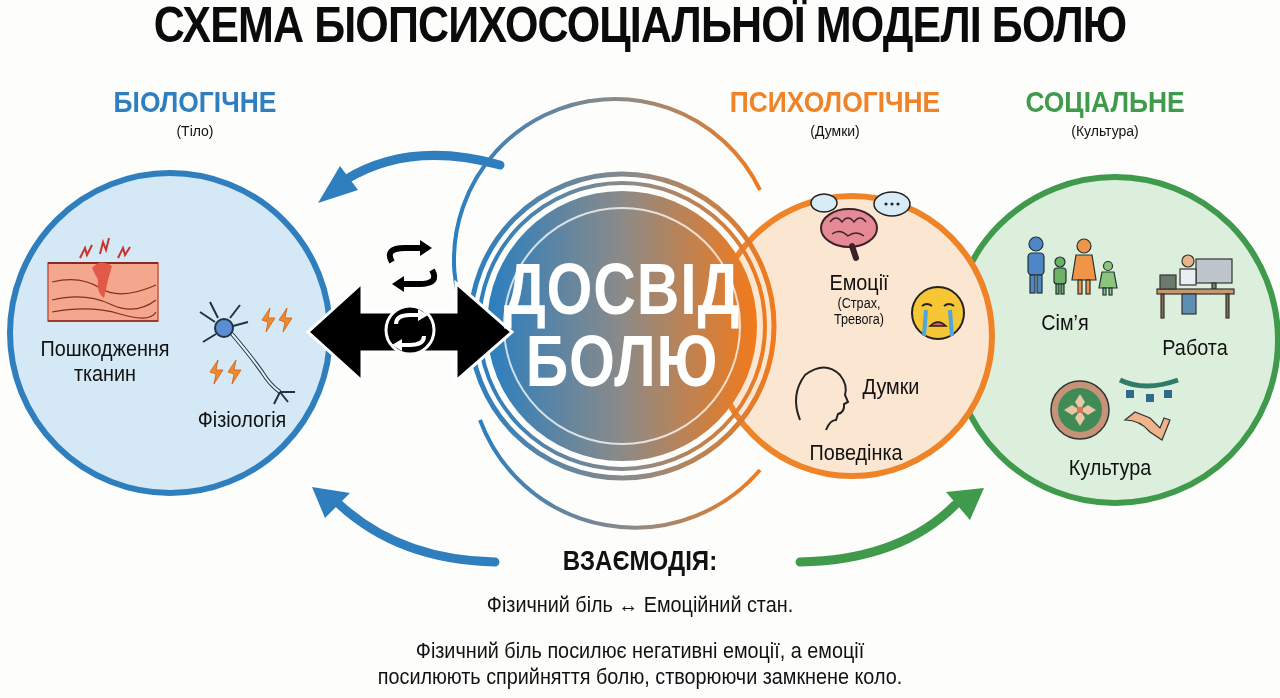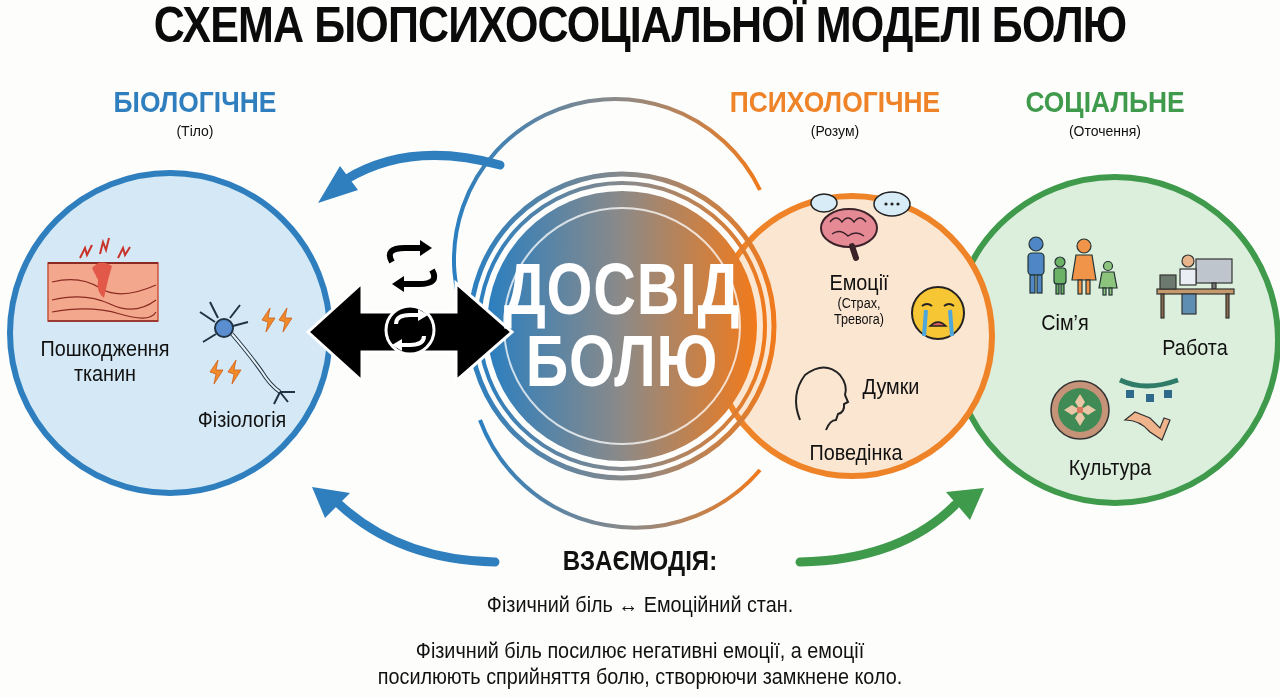--- a/index.html
+++ b/index.html
@@ -184,24 +184,24 @@
     <path d="M 1125 420 Q 1140 420 1150 432 L 1162 440 L 1170 420 L 1164 418 L 1160 428 L 1150 418 L 1135 412 Z" fill="#f0b48c" stroke="#333" stroke-width="1.2"></path>
   </g>
 </svg>
 
 <div class="abs title">СХЕМА БІОПСИХОСОЦІАЛЬНОЇ МОДЕЛІ БОЛЮ</div>
 
 <div class="abs heading" style="left:70px; top:86px; width:250px; color:#2f7fbf;">БІОЛОГІЧНЕ</div>
 <div class="abs sub" style="left:70px; top:118px; width:250px;">(Тіло)</div>
 
 <div class="abs heading" style="left:690px; top:86px; width:290px; color:#ee8328;">ПСИХОЛОГІЧНЕ</div>
-<div class="abs sub" style="left:690px; top:118px; width:290px;">(Розум)</div>
+<div class="abs sub" style="left:690px; top:118px; width:290px;">(Думки)</div>
 
 <div class="abs heading" style="left:995px; top:86px; width:220px; color:#3f9a4c;">СОЦІАЛЬНЕ</div>
-<div class="abs sub" style="left:995px; top:118px; width:220px;">(Оточення)</div>
+<div class="abs sub" style="left:995px; top:118px; width:220px;">(Культура)</div>
 
 <div class="abs label" style="left:10px; top:336px; width:190px;">
   <div>Пошкодження</div>
   <div>тканин</div>
 </div>
 <div class="abs label" style="left:172px; top:407px; width:140px;">Фізіологія</div>
 
 <div class="abs center-text" style="left:472px; top:254px; width:300px;">ДОСВІД</div>
 <div class="abs center-text" style="left:472px; top:326px; width:300px;">БОЛЮ</div>
 

